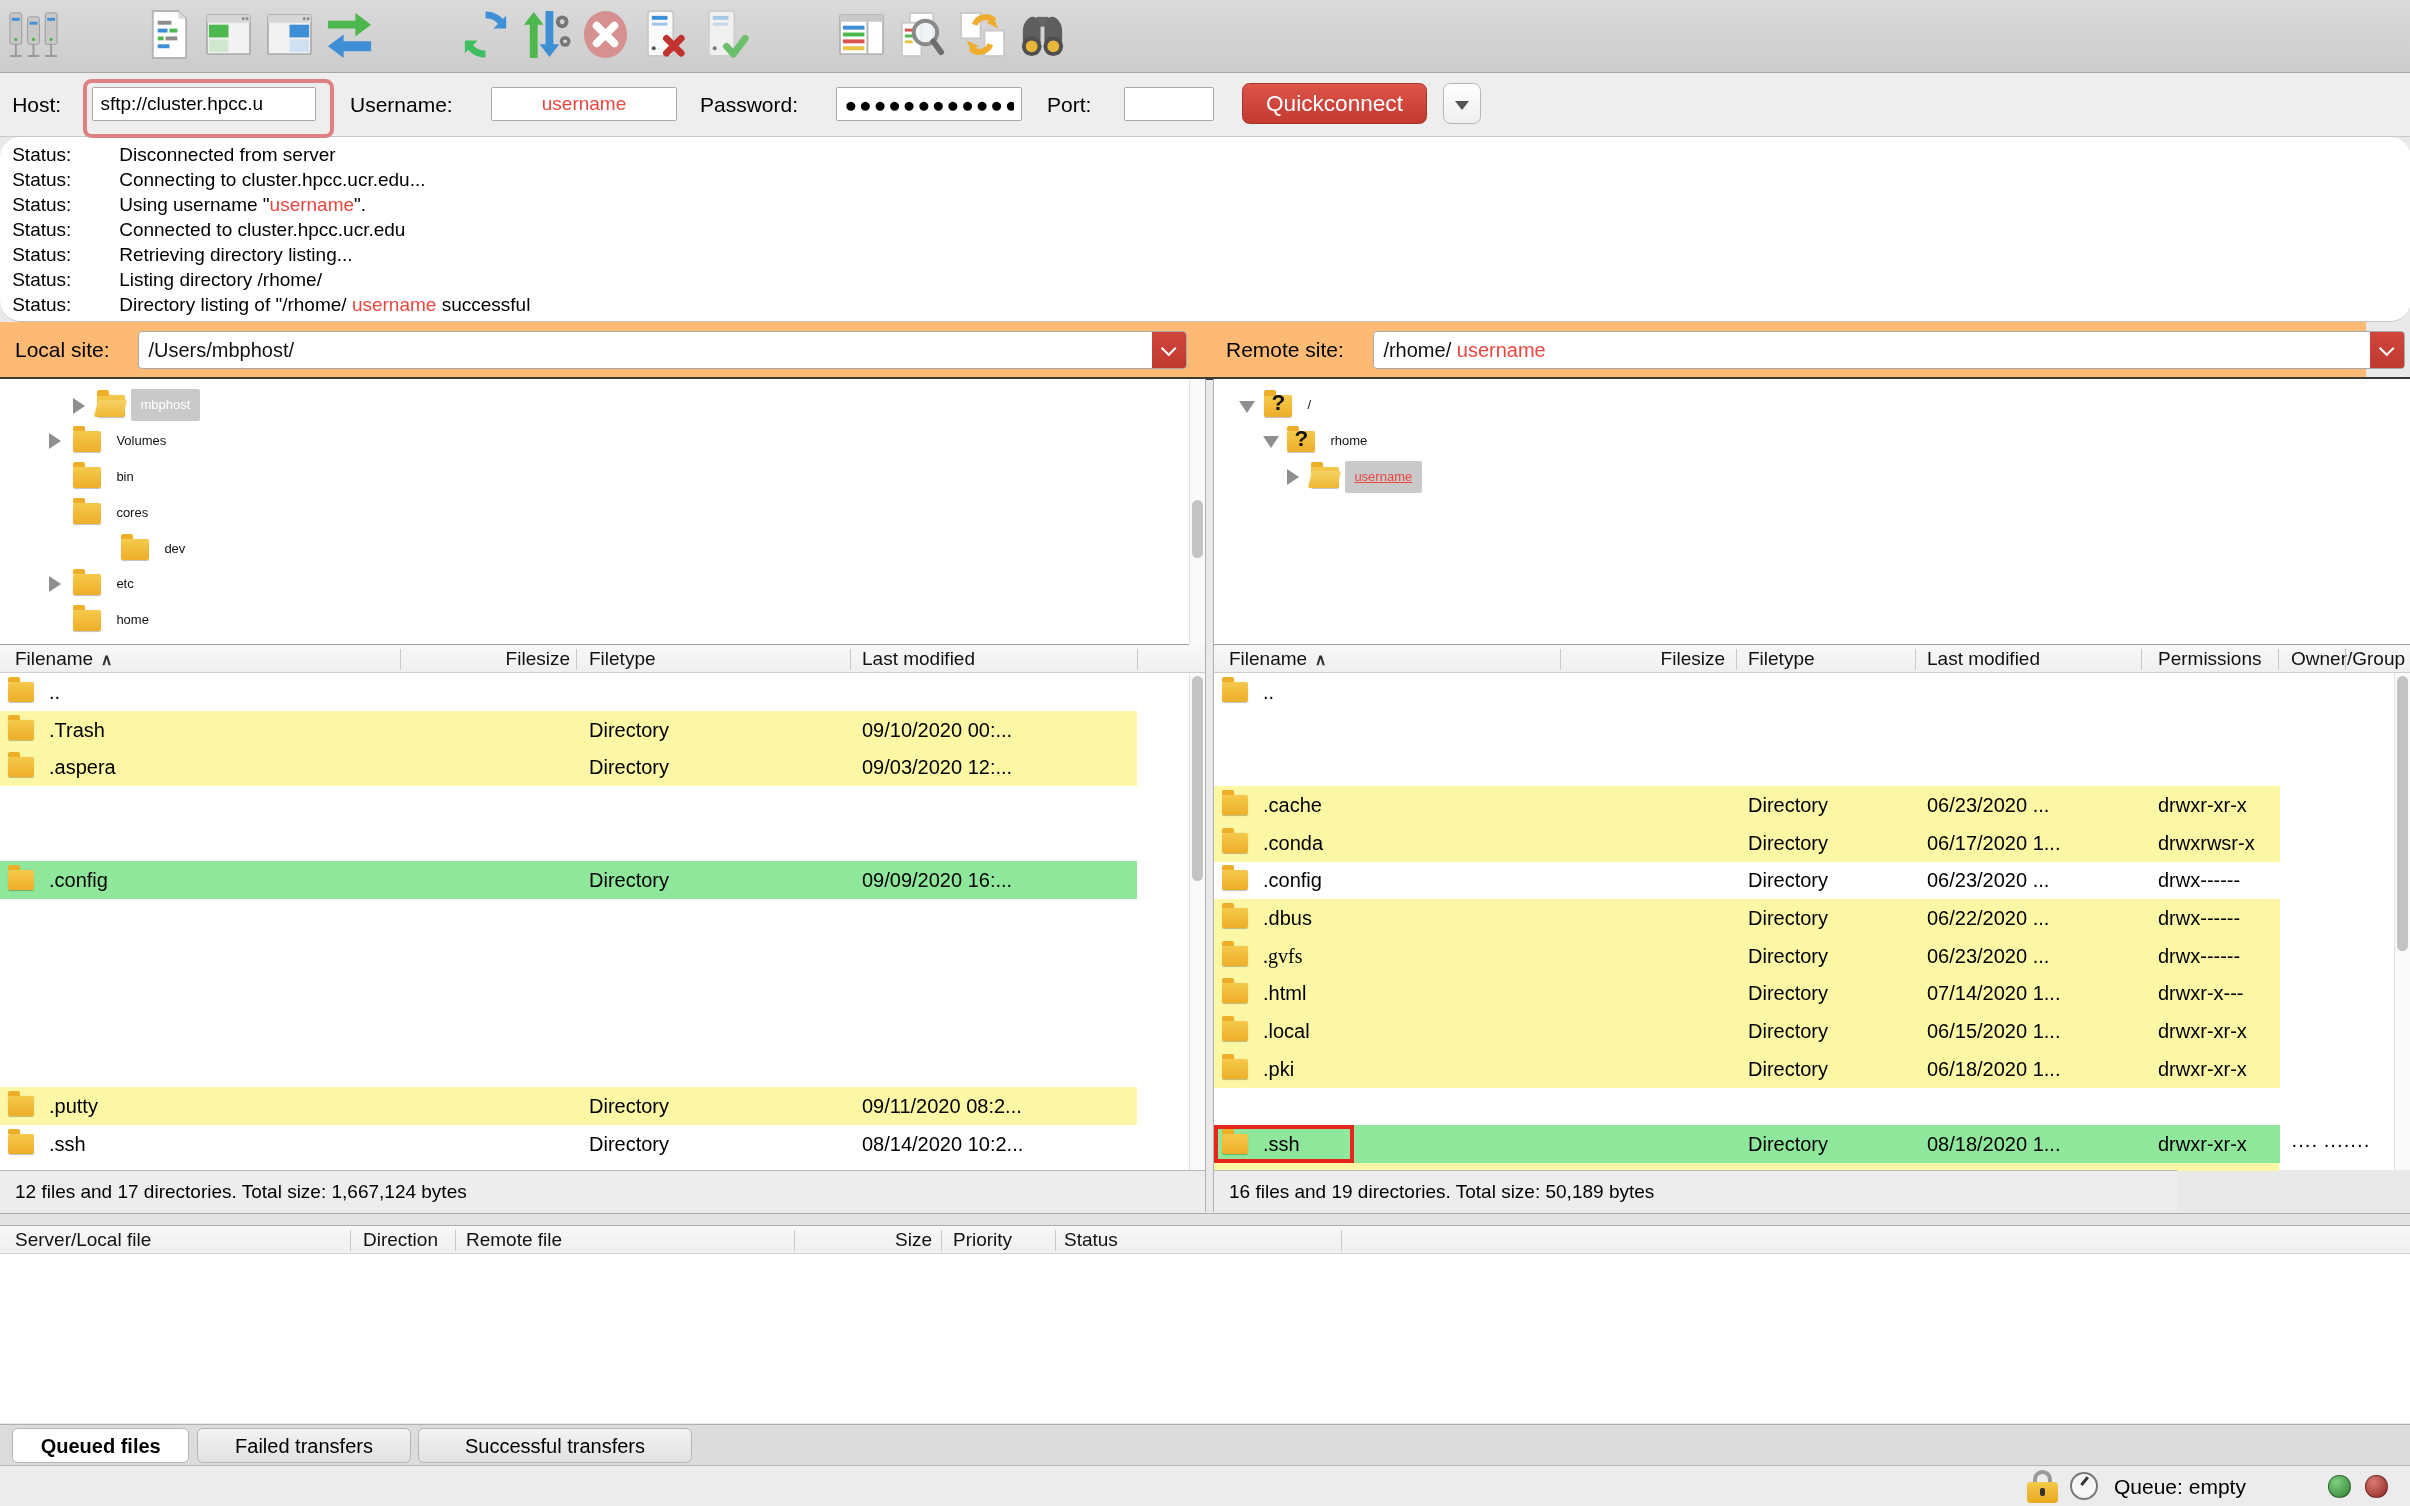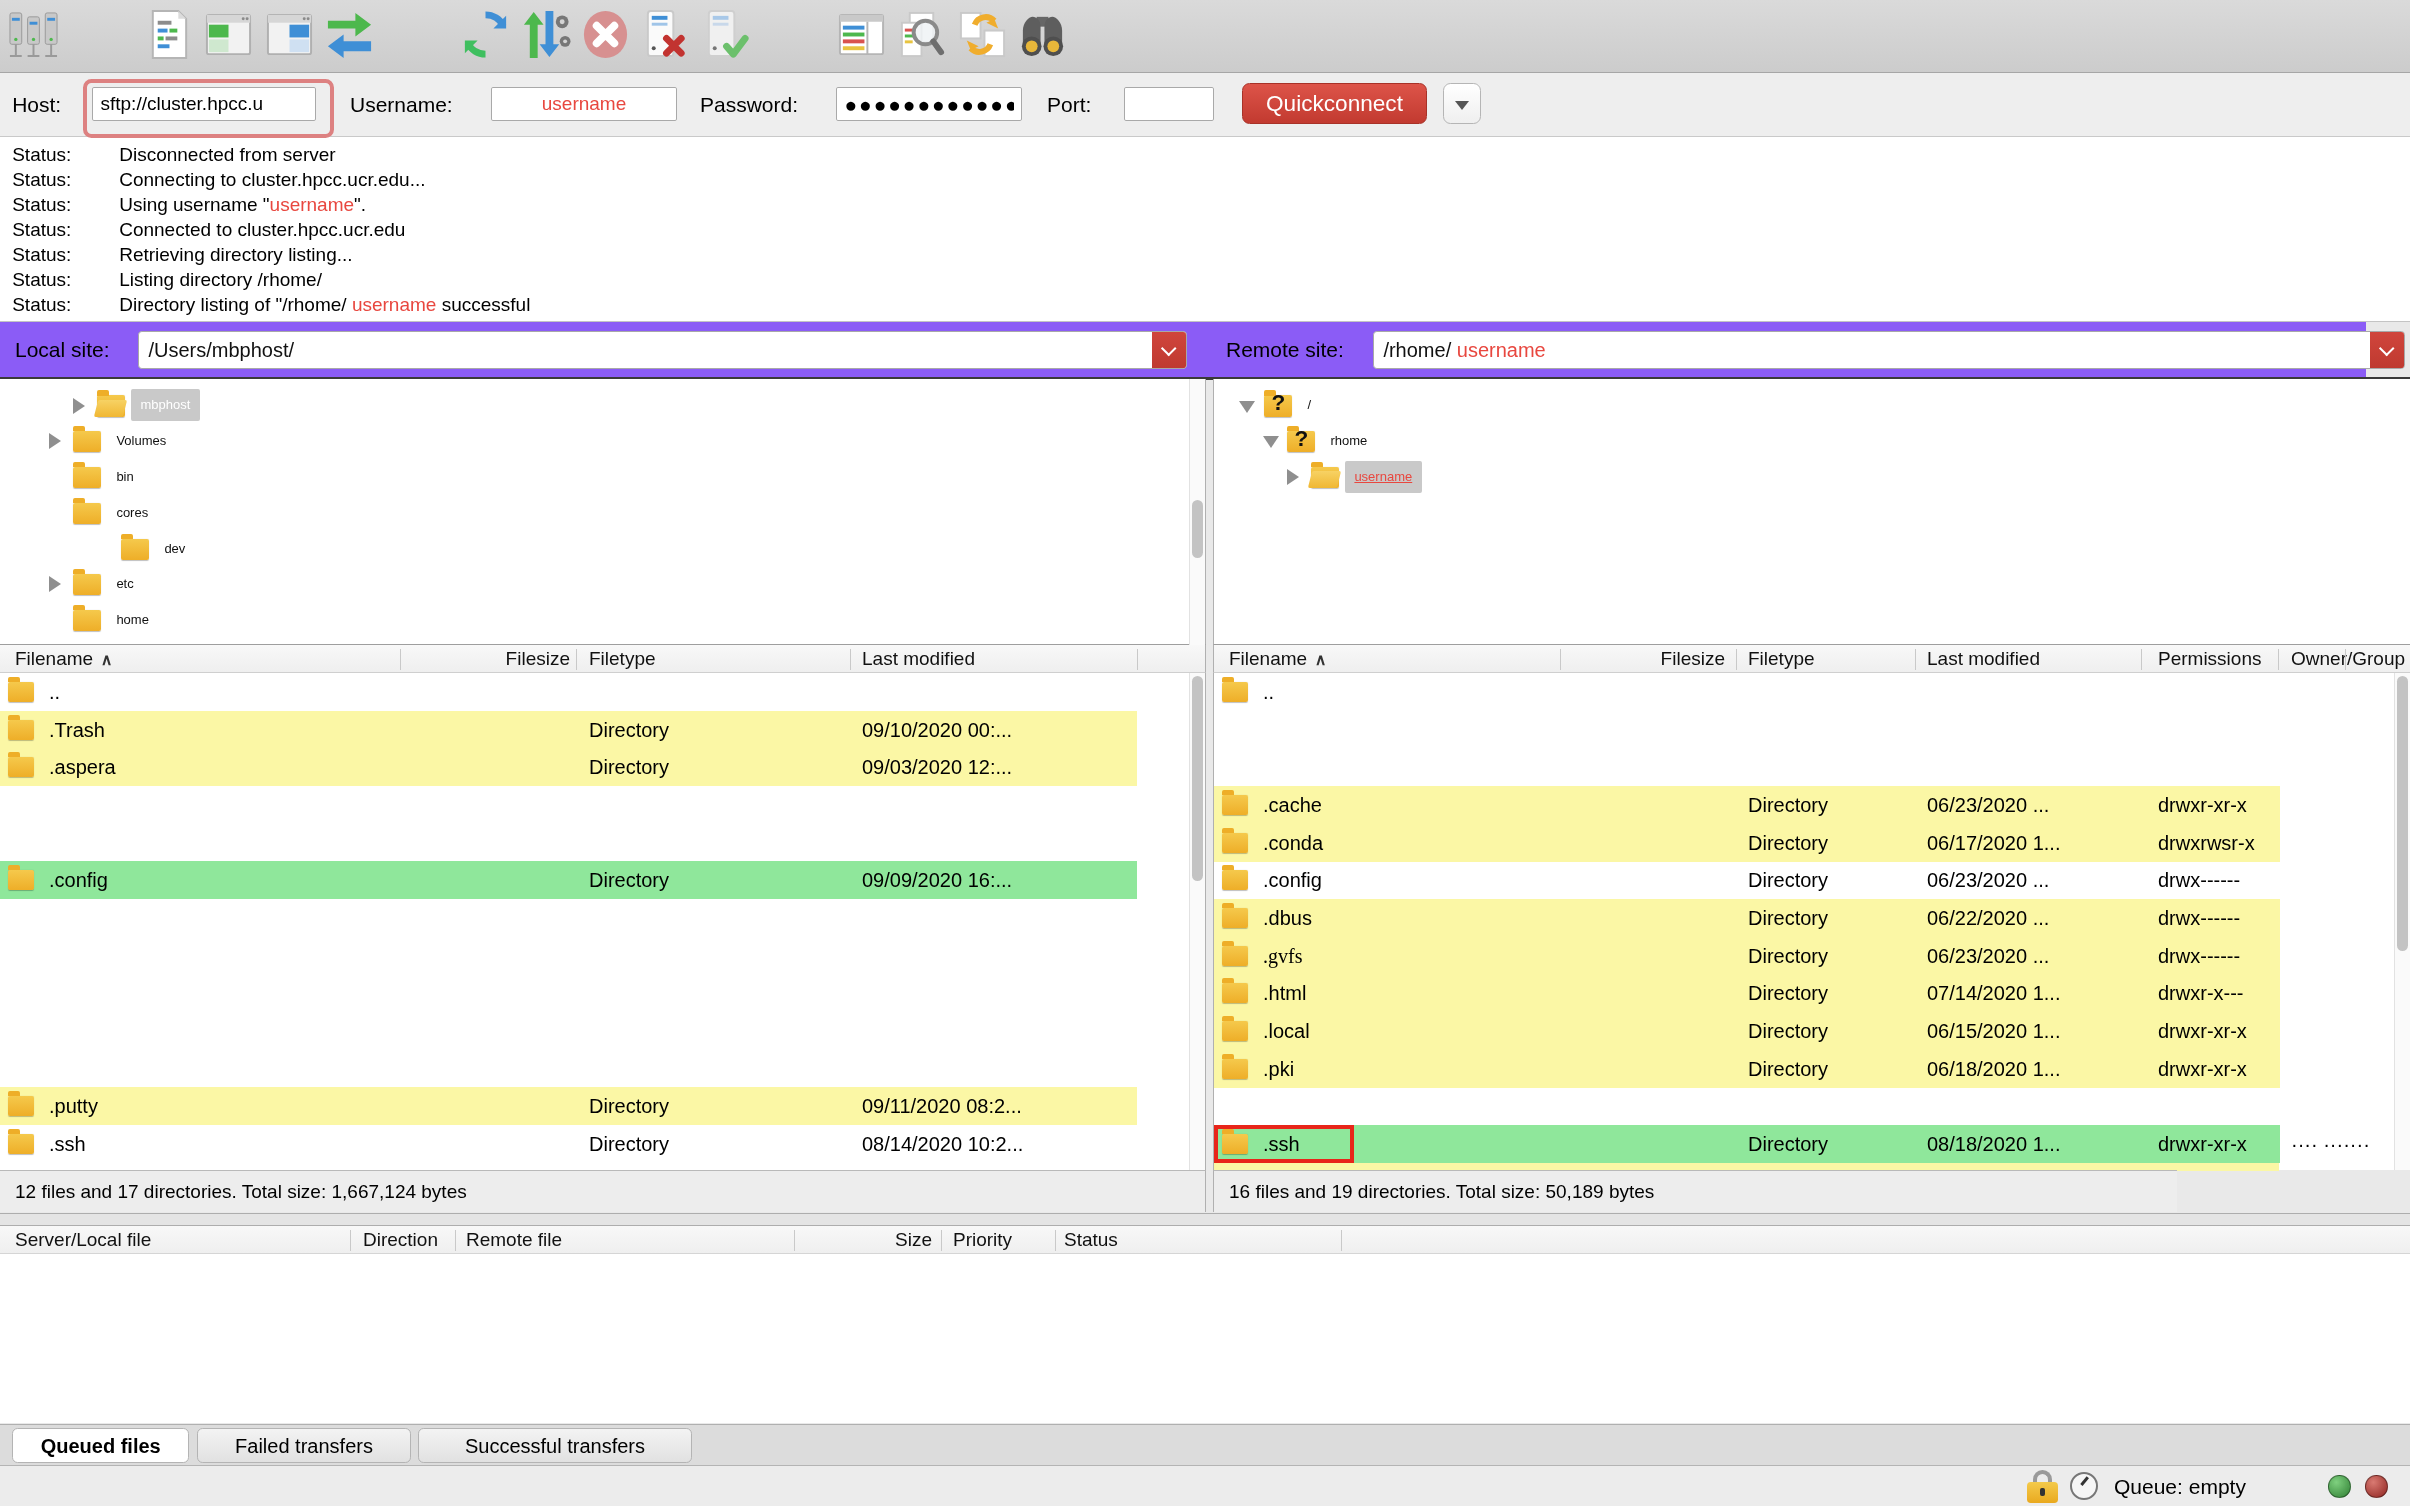--- a/index.html
+++ b/index.html
@@ -22,27 +22,27 @@
   .host-anno{position:absolute;left:83px;top:5.6px;width:243px;height:51px;border:4.7px solid var(--host-box-red);
     border-radius:8.5px;pointer-events:none;z-index:5;}
   .qbtn{position:absolute;left:1242px;top:10.4px;width:185px;height:41px;border:0.9px solid #a83228;border-radius:7.5px;
     background:linear-gradient(var(--quickconnect-red),#c23a30);color:#fff;font-size:22.6px;font-family:"Liberation Sans",sans-serif;cursor:pointer;}
   .qdrop{position:absolute;left:1443px;top:10.4px;width:38px;height:41px;border:0.9px solid #b5b5b5;border-radius:7.5px;
     background:linear-gradient(#ffffff,#efefef);cursor:pointer;}
   .dtri{position:absolute;left:11.3px;top:17px;width:0;height:0;border:7.5px solid transparent;border-top:9.4px solid #555;}
 
   
   .log{position:absolute;left:0;top:137px;width:2411px;height:185px;background:#fff;border-bottom:0.9px solid #c4c4c4;
-    padding-top:4.7px;box-sizing:border-box;overflow:hidden;}
+    padding-top:4.7px;box-sizing:border-box;overflow:hidden;border-radius:21px;}
   .logline{font-size:19px;line-height:25px;white-space:pre;color:#000;}
   .logline .pfx{display:inline-block;width:107px;padding-left:12.2px;}
   .logline .red{color:var(--annotation-red);}
 
   
-  .sites{position:absolute;left:0;top:322px;width:2366px;height:55px;background:#8b5cf6;text-align:center;}
+  .sites{position:absolute;left:0;top:322px;width:2366px;height:55px;background:#fdba74;text-align:center;}
   .slabel{position:absolute;top:0;height:55px;line-height:55px;font-size:21px;color:#000;}
   .combo{position:absolute;top:8.5px;height:38px;background:#fff;border:0.9px solid #a8a8a8;border-radius:3.8px;box-sizing:border-box;cursor:pointer;}
   .combo .ctext{position:absolute;left:9.4px;top:0;height:36px;line-height:36px;font-size:20px;white-space:nowrap;}
   .combo .redtext2{color:var(--annotation-red);}
   .carrow{position:absolute;right:0;top:0;width:34px;height:36px;border-radius:0 2.8px 2.8px 0;
     background:linear-gradient(var(--combo-arrow-red),#bf3a30);}
   .carrow::before{content:"";position:absolute;left:11.3px;top:11.3px;width:9.4px;height:9.4px;
     border-right:2.8px solid #fff;border-bottom:2.8px solid #fff;transform:rotate(45deg);}
   .darkline{position:absolute;left:0;top:377px;width:2411px;height:2.8px;background:#3a3a3a;}
 

